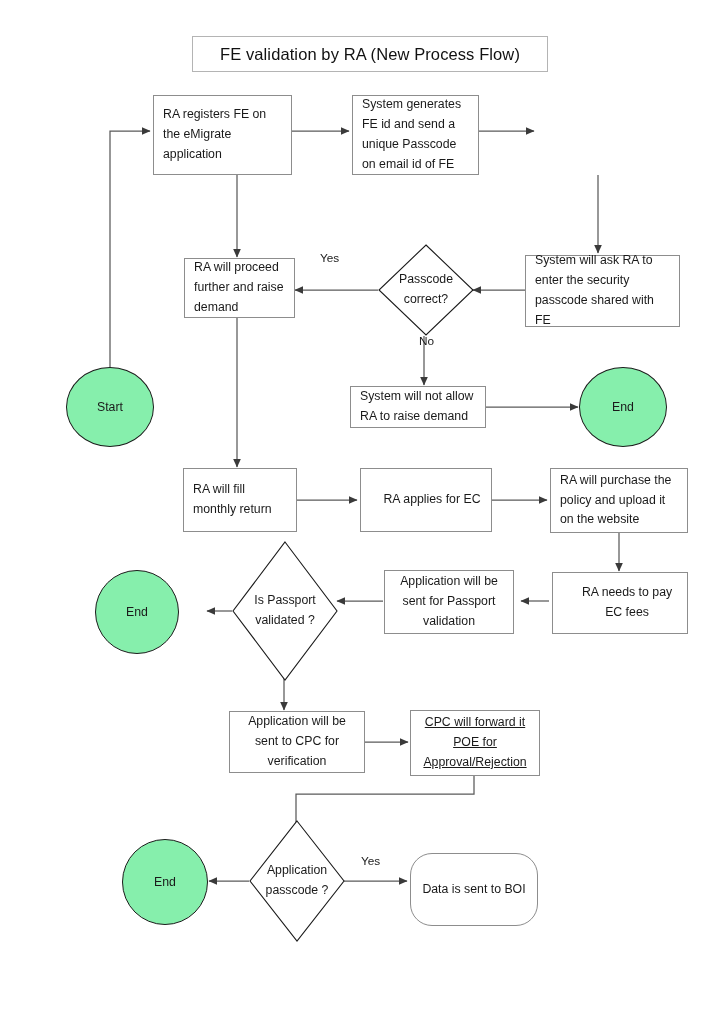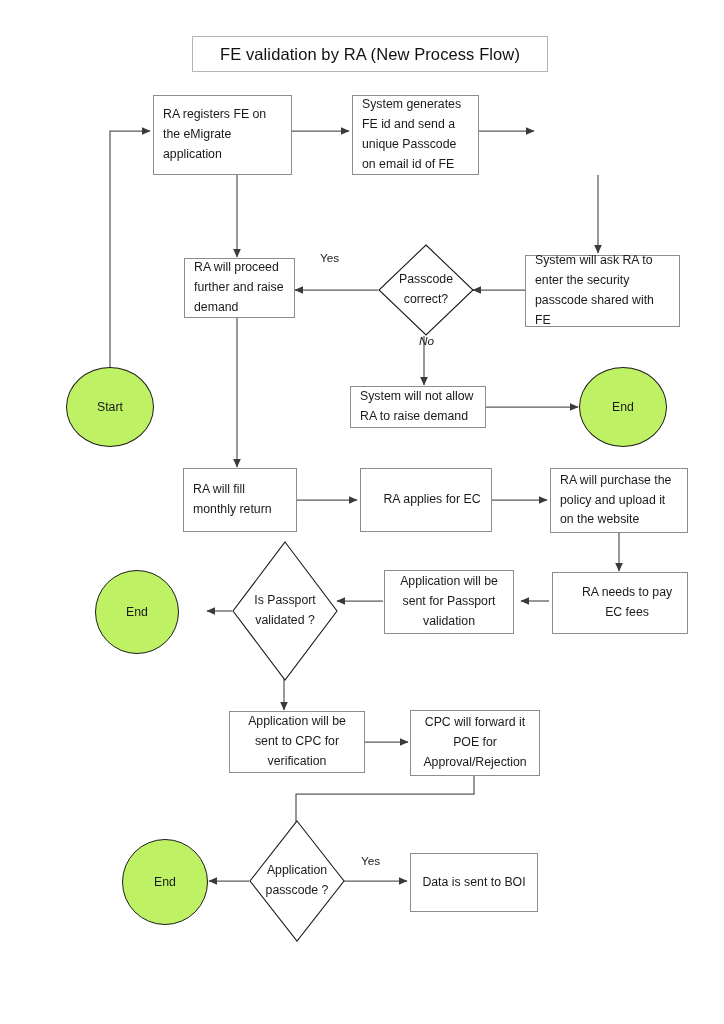--- a/index.html
+++ b/index.html
@@ -53,21 +53,21 @@
   .proc-box .txt {
     padding: 0 9px;
     width: 100%;
     box-sizing: border-box;
   }
   .proc-box.left .txt { text-align: left; }
   .proc-box.center .txt { text-align: center; }
   .terminal {
     border: 1.3px solid #1b1b1b;
     border-radius: 50%;
-    background: #bef264;
+    background: #86efac;
     font-size: 12.3px;
     color: #1a1a1a;
   }
   .diamond-wrap {
     position: absolute;
   }
   .diamond-wrap .dlabel {
     position: absolute;
     left: 0; top: 0;
     width: 100%; height: 100%;
@@ -163,21 +163,21 @@
   </div>
 
   <div class="diamond-wrap" style="left:378px; top:244px; width:96px; height:92px;">
     <svg width="96" height="92" viewBox="0 0 96 92">
       <polygon points="48,1 95,46 48,91 1,46" fill="#ffffff" stroke="#1b1b1b" stroke-width="1.1"></polygon>
     </svg>
     <div class="dlabel">Passcode correct?</div>
   </div>
 
   <div class="edge-label" style="left:320px; top:251px;">Yes</div>
-  <div class="edge-label" style="left:419px; top:334px;font-style:italic;">No</div>
+  <div class="edge-label" style="left:419px; top:334px;">No</div>
 
   <div class="node terminal" style="left:66px; top:367px; width:88px; height:80px;">
     <span>Start</span>
   </div>
 
   <div class="node proc-box left" style="left:350px; top:386px; width:136px; height:42px;">
     <div class="txt">System will not allow RA to raise demand</div>
   </div>
 
   <div class="node terminal" style="left:579px; top:367px; width:88px; height:80px;">
@@ -212,34 +212,34 @@
   </div>
 
   <div class="node proc-box center" style="left:552px; top:572px; width:136px; height:62px;padding-left:14px;">
     <div class="txt ow">RA needs to pay EC fees</div>
   </div>
 
   <div class="node proc-box center" style="left:229px; top:711px; width:136px; height:62px;">
     <div class="txt">Application will be sent to CPC for verification</div>
   </div>
 
-  <div class="node proc-box center" style="left:410px; top:710px; width:130px; height:66px;">
+  <div class="node proc-box center" style="left:410px; top:710px; width:130px; height:66px;text-decoration:underline;">
     <div class="txt">CPC will forward it POE for Approval/Rejection</div>
   </div>
 
   <div class="node terminal" style="left:122px; top:839px; width:86px; height:86px;">
     <span>End</span>
   </div>
 
   <div class="diamond-wrap" style="left:249px; top:820px; width:96px; height:122px;">
     <svg width="96" height="122" viewBox="0 0 96 122">
       <polygon points="48,1 95,61 48,121 1,61" fill="#ffffff" stroke="#1b1b1b" stroke-width="1.1"></polygon>
     </svg>
     <div class="dlabel">Application passcode ?</div>
   </div>
 
   <div class="edge-label" style="left:361px; top:854px;">Yes</div>
 
-  <div class="node proc-box center" style="left:410px; top:853px; width:128px; height:59px;">
+  <div class="node proc-box center" style="left:410px; top:853px; width:128px; height:73px;border-radius:22px;">
     <div class="txt">Data is sent to BOI</div>
   </div>
 
 </div>
 
 </body></html>

